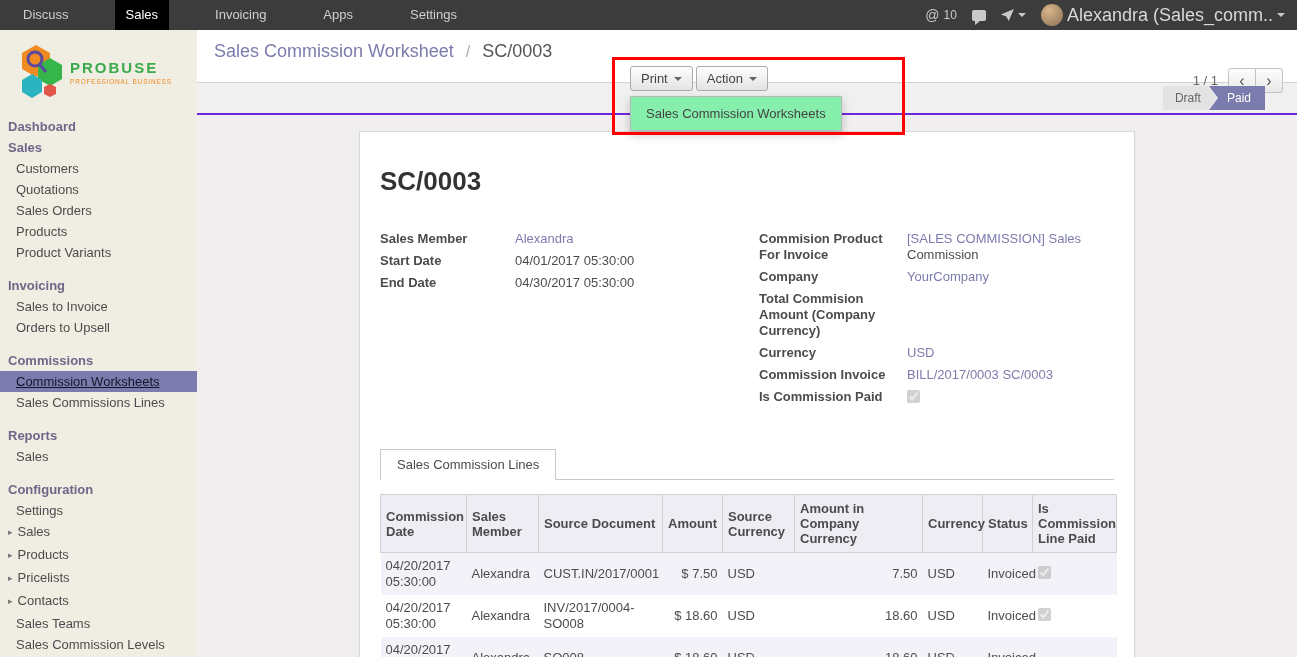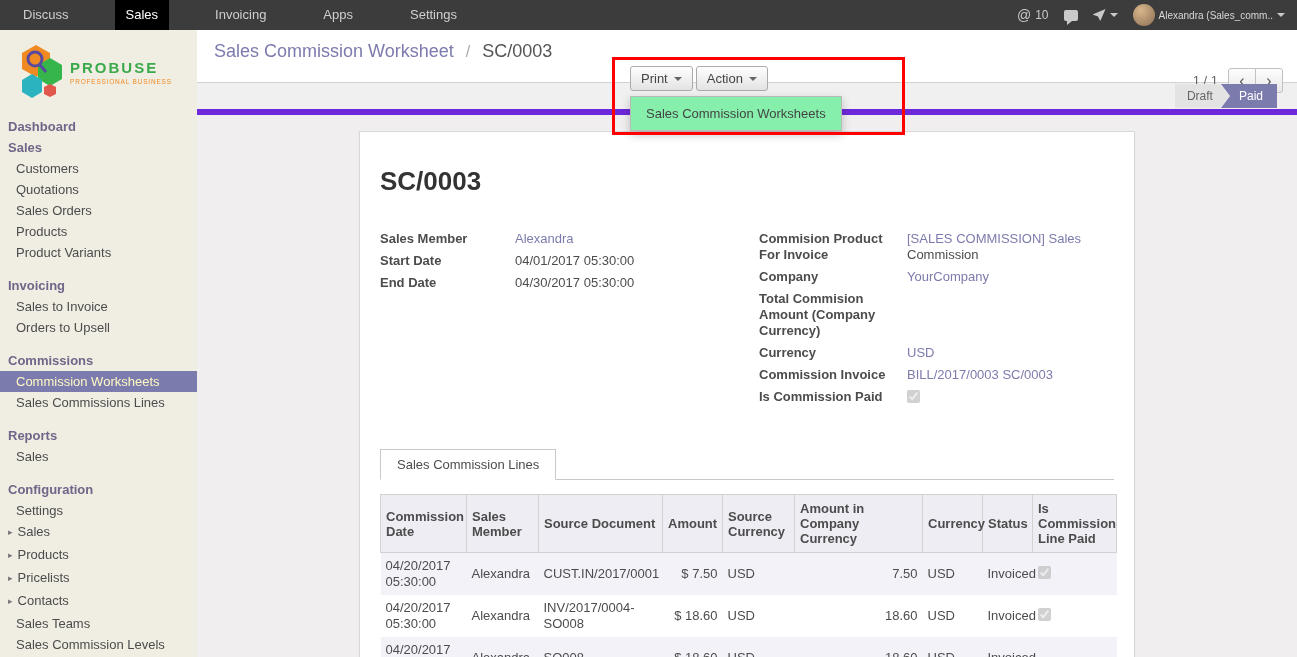--- a/index.html
+++ b/index.html
@@ -14,31 +14,31 @@
   .topbar-right { display:flex; gap:15px; padding-right:12px; }
   .t-ico-group { display:flex; align-items:center; gap:4px; cursor:pointer; }
   .at-icon::before { content:"@"; color:#c9c9c9; font-size:14px; }
   .t-count { color:#c9c9c9; font-size:12px; }
   .bubble-icon { position:relative; width:14px; height:11px; background:#c9c9c9; border-radius:2px; display:inline-block; }
   .bubble-icon::after { content:""; position:absolute; left:3px; bottom:-4px; width:0; height:0; border-top:4px solid #c9c9c9; border-right:5px solid transparent; }
   .plane-icon { width:13px; height:12px; background:#c9c9c9; display:inline-block;
     clip-path:polygon(0 45%, 100% 0, 60% 100%, 42% 62%, 0 45%); }
   .caret-lite { width:0; height:0; border-left:4px solid transparent; border-right:4px solid transparent; border-top:4px solid #c9c9c9; display:inline-block; }
   .avatar { width:22px; height:22px; border-radius:50%; background:radial-gradient(circle at 35% 30%, #d8b68c, #8c6f54); display:inline-block; }
-  .t-user { color:#d8d8d8; font-size:10px; }
+  .t-user { color:#d8d8d8; font-size:18px; }
 
   
   .sidebar { position:absolute; top:30px; left:0; bottom:0; width:197px; background:#f0ede3; z-index:10; }
   .logo { display:flex; align-items:center; gap:8px; padding:14px 0 6px 16px; }
   .logo-title { font-size:15px; font-weight:bold; color:#3aaa4c; letter-spacing:2px; }
   .logo-sub { font-size:6.5px; color:#f08b24; letter-spacing:0.8px; margin-top:2px; white-space:nowrap; }
   .nav { margin-top:10px; }
   .nav-header { padding:3px 8px; font-size:13px; line-height:15px; font-weight:bold; color:#6f6689; cursor:pointer; }
   .nav-item { padding:3px 8px 3px 16px; font-size:13px; line-height:15px; color:#4c4c4c; cursor:pointer; white-space:nowrap; }
-  .nav-item.selected { background:#7c7bad; color:#fef9c3; }
+  .nav-item.selected { background:#7c7bad; color:#0f172a;text-decoration:underline; }
   .nav-item.has-caret { padding-left:8px; }
   .nav-item.has-caret::before { content:"\25B8"; font-size:9px; color:#777; margin-right:5px; position:relative; top:-1px; }
   .gap { margin-top:12px; }
 
   
   .content { position:absolute; top:30px; left:197px; right:0; bottom:0; background:#f0eeee; }
   .control-panel { position:relative; height:52px; background:#fff; }
   .breadcrumb { padding:11px 0 0 17px; font-size:18px; }
   .bc-link { color:#7c7bad; cursor:pointer; text-decoration:none; }
   .bc-sep { color:#aaa; margin:0 7px; font-size:16px; }
@@ -52,22 +52,22 @@
   .dropdown-item { padding:5px 15px; font-size:13px; color:#444; cursor:pointer; white-space:nowrap; }
   .pager { position:absolute; right:14px; top:38px; display:flex; align-items:center; }
   .pager-text { color:#666; font-size:13px; margin-right:10px; }
   .pager-btn { width:28px; height:25px; background:linear-gradient(#fdfdfd,#e8e8e8); border:1px solid #c2c2c2;
     color:#555; display:flex; align-items:center; justify-content:center; cursor:pointer; padding:0; }
   .pager-btn.prev { border-radius:3px 0 0 3px; }
   .pager-btn.prev::before { content:"\2039"; font-size:16px; }
   .pager-btn.next { border-radius:0 3px 3px 0; margin-left:-1px; }
   .pager-btn.next::before { content:"\203A"; font-size:16px; }
 
-  .form-statusbar { height:33px; background:#f0f0f0; border-top:1px solid #d2d2d2; border-bottom:6px solid #6d28d9;
-    display:flex; align-items:center; justify-content:flex-end; padding-right:20px; }
+  .form-statusbar { height:33px; background:#f0f0f0; border-top:1px solid #d2d2d2; border-bottom:2px solid #6d28d9;
+    display:flex; align-items:center; justify-content:flex-end; padding-right:32px; }
   .status { font-size:12px; line-height:14px; padding:5px 16px 5px 12px; cursor:pointer; }
   .status.draft { background:#e3e3e3; color:#666;
     clip-path:polygon(0 0, calc(100% - 9px) 0, 100% 50%, calc(100% - 9px) 100%, 0 100%); }
   .status.paid { background:#7c7bad; color:#fff; margin-left:-8px; padding:5px 14px 5px 18px;
     clip-path:polygon(0 0, 100% 0, 100% 100%, 0 100%, 9px 50%); }
 
   .sheet-wrap { display:flex; justify-content:center; padding-top:16px; }
   .sheet { width:776px; min-height:600px; background:#fff; border:1px solid #d8d8d8; padding:18px 20px 40px;
     box-shadow:0 1px 2px rgba(0,0,0,.05); }
   .sheet h1 { font-size:26px; font-weight:bold; color:#333; margin:16px 0 34px 0; }

